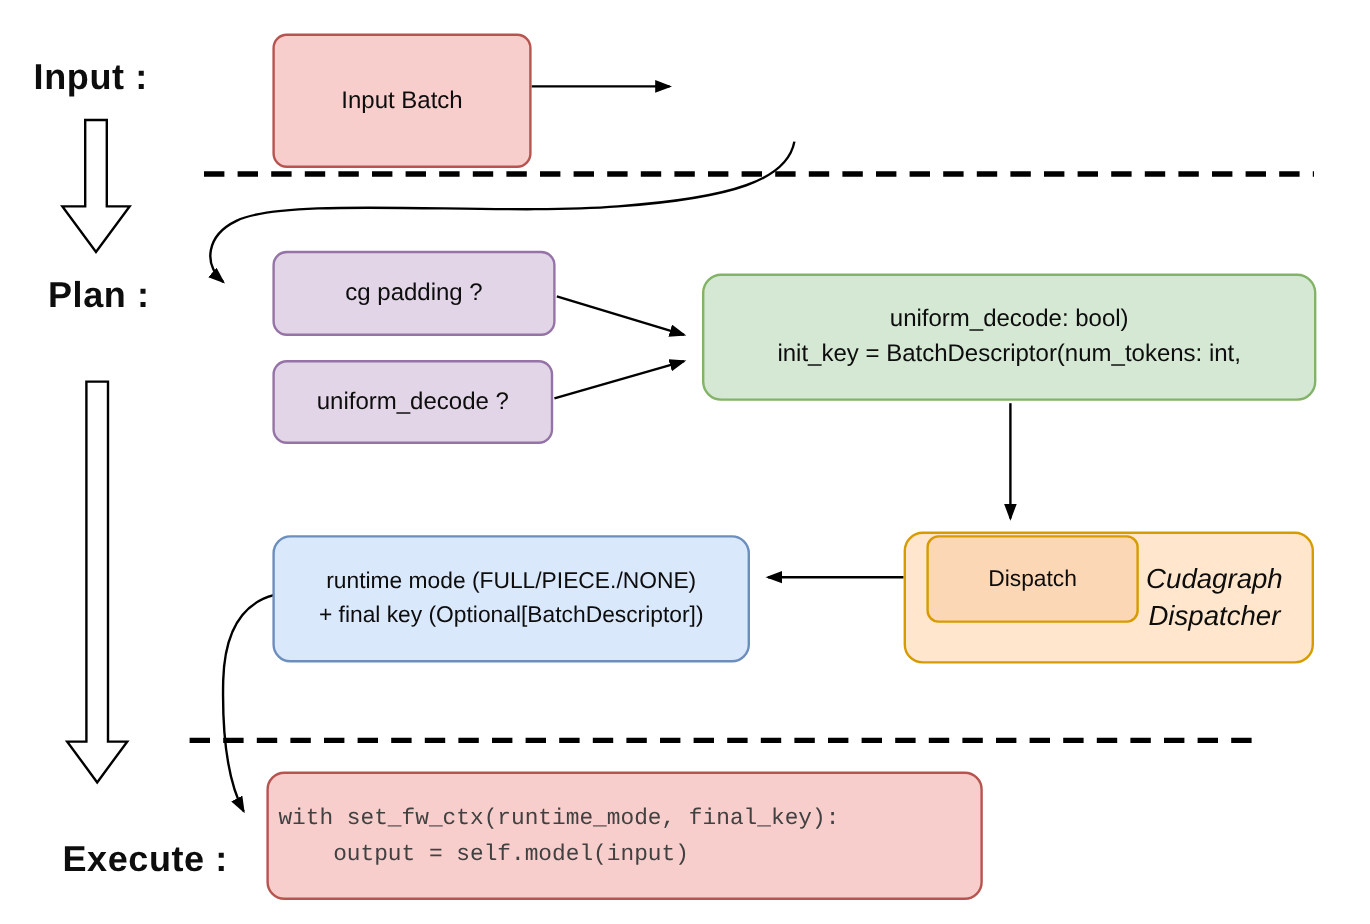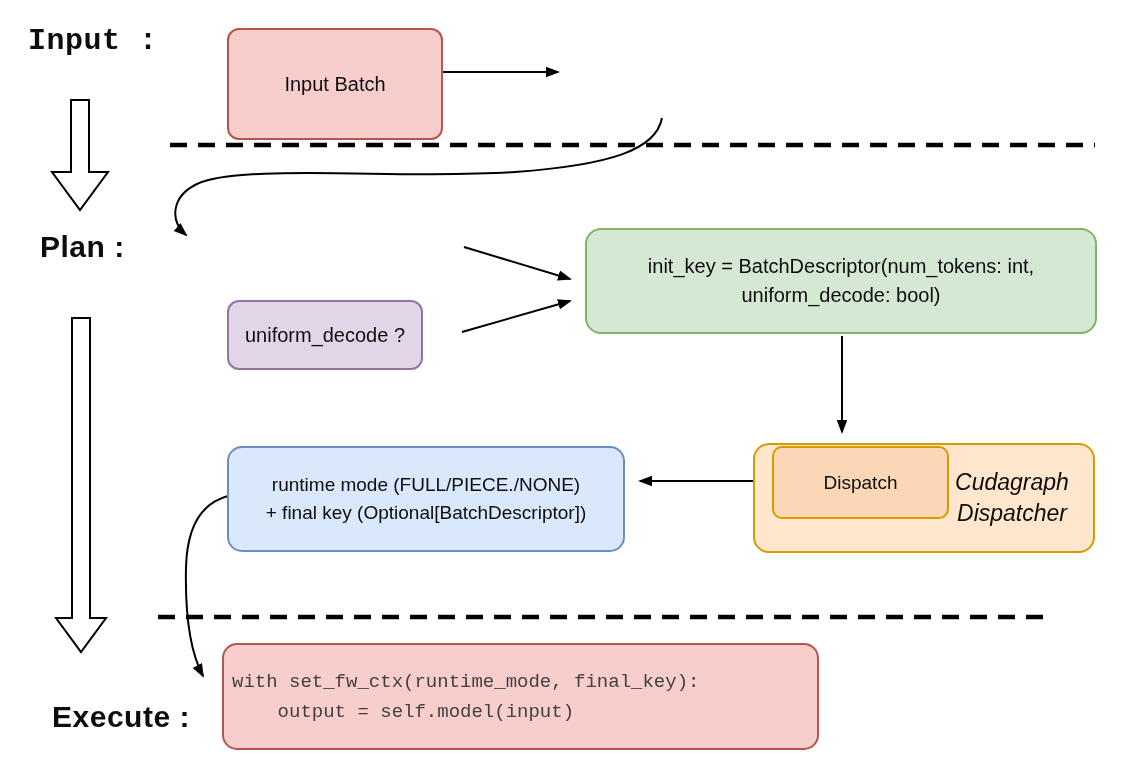--- a/index.html
+++ b/index.html
@@ -86,37 +86,40 @@
 
     <path d="M443 72 L558 72" stroke="#000" stroke-width="2" fill="none" marker-end="url(#arrowhead)"></path>
     <path d="M662 118 C656 150 610 165 515 172 C410 180 240 163 197 184 C172 196 169 220 186 235" stroke="#000" stroke-width="2" fill="none" marker-end="url(#arrowhead)"></path>
     <path d="M464 247 L570 279" stroke="#000" stroke-width="2" fill="none" marker-end="url(#arrowhead)"></path>
     <path d="M462 332 L570 301" stroke="#000" stroke-width="2" fill="none" marker-end="url(#arrowhead)"></path>
     <path d="M842 336 L842 432" stroke="#000" stroke-width="2" fill="none" marker-end="url(#arrowhead)"></path>
     <path d="M753 481 L640 481" stroke="#000" stroke-width="2" fill="none" marker-end="url(#arrowhead)"></path>
     <path d="M228 496 C198 504 187 532 186 567 C185 612 189 650 203 676" stroke="#000" stroke-width="2" fill="none" marker-end="url(#arrowhead)"></path>
   </svg>
 
-  <div class="stage-label" style="left:28px; top:24px;font-family:Liberation Mono, monospace;">Input :</div>
+  <div class="stage-label" style="left:28px; top:48px;">Input :</div>
   <div class="stage-label" style="left:40px; top:230px;">Plan :</div>
   <div class="stage-label" style="left:22px; top:700px;margin-left:30px;">Execute :</div>
 
   <div class="node red" style="left:227px; top:28px; width:216px; height:112px;">
     <span>Input Batch</span>
   </div>
 
 
+  <div class="node purple" style="left:227px; top:209px; width:236px; height:71px;">
+    <span>cg padding ?</span>
+  </div>
 
-  <div class="node purple" style="left:227px; top:300px; width:196px; height:70px;">
+  <div class="node purple" style="left:227px; top:300px; width:234px; height:70px;">
     <span>uniform_decode ?</span>
   </div>
 
   <div class="node green" style="left:585px; top:228px; width:512px; height:106px;">
+    <span>uniform_decode: bool)</span>
     <span>init_key = BatchDescriptor(num_tokens: int,</span>
-    <span>uniform_decode: bool)</span>
   </div>
 
   <div class="node orange-outer" style="left:753px; top:443px; width:342px; height:110px;">
     <div class="node orange-inner" style="left:2px; top:1px; width:177px; height:73px;margin-left:15px;">
       <span>Dispatch</span>
     </div>
     <div class="cud-label">Cudagraph Dispatcher</div>
   </div>
 
   <div class="node code-box" style="left:222px; top:643px; width:597px; height:107px;">

